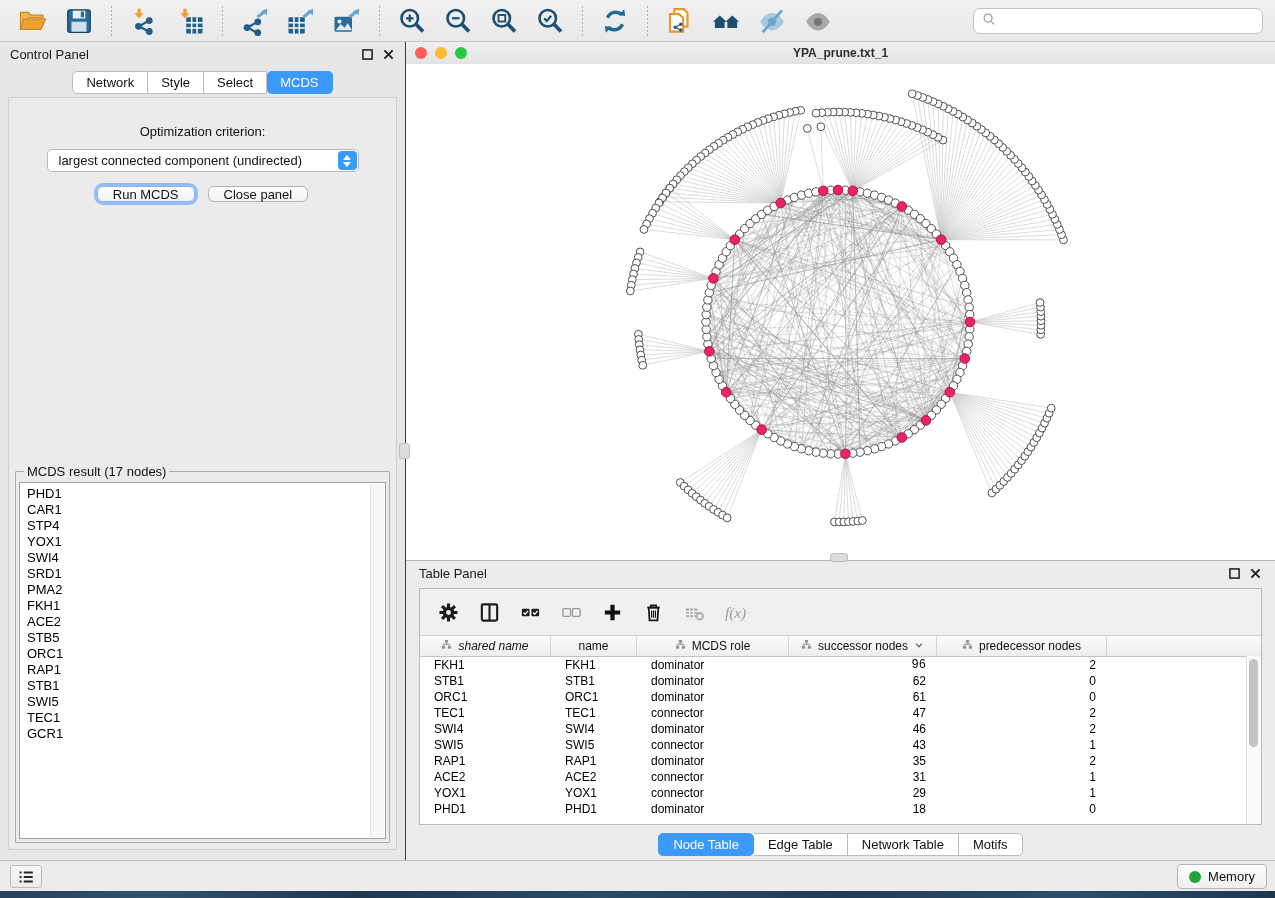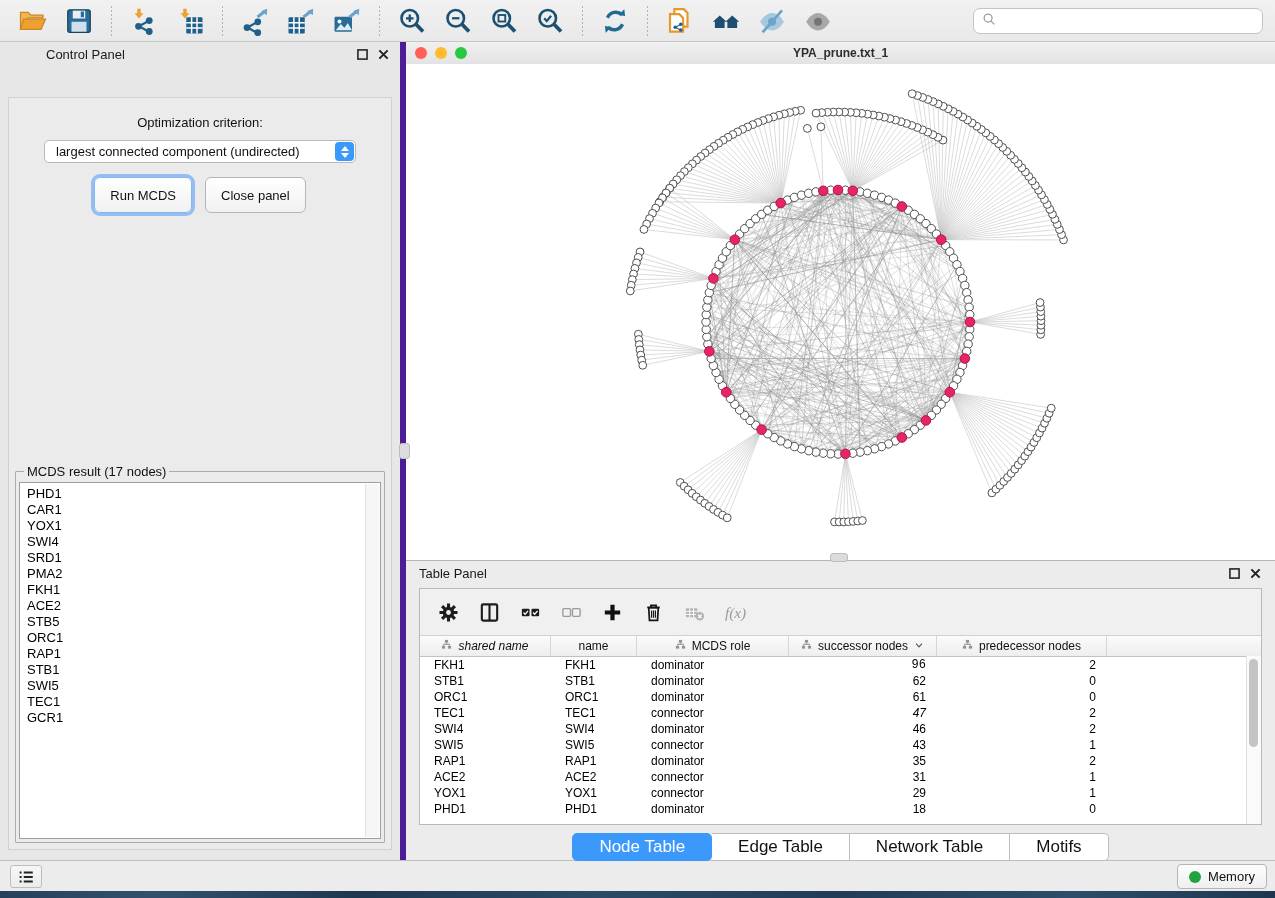--- a/index.html
+++ b/index.html
@@ -10,40 +10,40 @@
            background:linear-gradient(#f1f1f1,#e9e9e9);border-bottom:1px solid #c6c6c6;
            display:flex;align-items:center;padding:0 10px;}
   .tb-btn{background:none;border:none;padding:2px 4px;margin:0 4px;cursor:pointer;line-height:0;}
   .tb-sep{width:1px;height:30px;margin:0 9px;
           background-image:linear-gradient(#b3b3b3 55%,rgba(0,0,0,0) 55%);background-size:1px 4px;}
   .search-wrap{position:absolute;right:12px;top:8px;width:290px;height:26px;box-sizing:border-box;
                background:#fff;border:1px solid #c3c3c3;border-radius:7px;display:flex;align-items:center;padding:0 7px;}
   .search-input{border:none;outline:none;flex:1;font-size:13px;font-family:inherit;background:transparent;color:#333;}
   
   .control-panel{position:absolute;left:0;top:42px;width:406px;height:818px;box-sizing:border-box;
-                 background:#e7e7e7;border-right:6px solid #4c1d95;padding-left:36px;}
+                 background:#e7e7e7;border-right:1px solid #4c1d95;}
   .panel-title{height:24px;display:flex;align-items:center;padding:0 10px;font-size:13px;color:#1a1a1a;}
   .panel-title .sp{flex:1;}
   .win-btn{background:none;border:none;padding:1px;margin-left:8px;cursor:pointer;line-height:0;}
   .seg-tabs{display:flex;justify-content:center;margin-top:5px;position:relative;z-index:2;}
   .seg-tab{font-size:13px;padding:3px 13px;background:#fff;border:1px solid #bcbcbc;border-left:none;color:#111;cursor:pointer;}
   .seg-tab:first-child{border-left:1px solid #bcbcbc;border-radius:5px 0 0 5px;}
   .seg-tab:last-child{border-radius:0 5px 5px 0;}
   .seg-tab.selected{background:#3b99fc;border-color:#3b99fc;color:#fff;border-radius:5px;}
   .cp-body{position:absolute;left:8px;right:8px;top:55px;bottom:10px;background:#ebebeb;border:1px solid #d0d0d0;}
-  .opt-label{text-align:center;margin-top:17px;font-size:13px;color:#111;}
+  .opt-label{text-align:center;margin-top:26px;font-size:13px;color:#111;}
   .dropdown{position:relative;margin:10px auto 0;width:312px;height:23px;background:#fff;border:1px solid #b9b9b9;
             border-radius:5px;display:flex;align-items:center;box-sizing:border-box;cursor:pointer;}
   .dropdown .val{flex:1;font-size:13px;padding-left:11px;white-space:nowrap;color:#111;}
   .dd-stepper{width:19px;height:19px;margin-right:1px;border-radius:4px;background:#3b99fc;
               display:flex;flex-direction:column;align-items:center;justify-content:center;gap:2px;}
   .dd-up{width:0;height:0;border-left:4px solid transparent;border-right:4px solid transparent;border-bottom:5px solid #fff;}
   .dd-dn{width:0;height:0;border-left:4px solid transparent;border-right:4px solid transparent;border-top:5px solid #fff;}
   .btn-row{display:flex;justify-content:center;gap:13px;margin-top:14px;}
-  .mac-btn{font-size:13px;font-family:inherit;height:36px;padding:0 15px;background:linear-gradient(#fff,#f1f1f1);
+  .mac-btn{font-size:13px;font-family:inherit;height:16px;padding:0 15px;background:linear-gradient(#fff,#f1f1f1);
            border:1px solid #b5b5b5;border-radius:6px;color:#111;cursor:pointer;}
   .mac-btn.focused{box-shadow:0 0 0 3px rgba(77,151,255,.55);border-color:#85b7ef;}
   .mcds-fieldset{position:absolute;left:6px;right:6px;top:366px;bottom:6px;margin:0;padding:3px;
                  border:1px solid #ababab;border-radius:1px;}
   .mcds-fieldset legend{font-size:13px;color:#111;padding:0 3px;margin-left:5px;}
   .mcds-list{position:relative;width:100%;height:100%;background:#fff;border:1px solid #9e9e9e;box-sizing:border-box;
              font-size:13px;line-height:16px;padding:3px 0 0 7px;overflow:hidden;}
   .mcds-scroll{position:absolute;top:1px;bottom:1px;right:1px;width:13px;background:#f6f6f6;border-left:1px solid #e2e2e2;}
   
   .right-col{position:absolute;left:406px;top:42px;right:0;height:818px;}
@@ -60,21 +60,21 @@
   .tp-tool{background:none;border:none;padding:3px 8px;cursor:pointer;line-height:0;}
   .tbl-header{display:flex;height:21px;background:linear-gradient(#fbfbfb,#eeeeee);border-bottom:1px solid #c2c2c2;
               font-size:12px;color:#111;align-items:center;box-sizing:border-box;}
   .th{display:flex;align-items:center;justify-content:center;gap:6px;height:100%;border-right:1px solid #d6d6d6;box-sizing:border-box;}
   .tr{display:flex;height:16px;font-size:12px;color:#000;align-items:center;}
   .td{box-sizing:border-box;padding-left:14px;white-space:nowrap;overflow:hidden;}
   .td.num{text-align:right;padding-left:0;padding-right:11px;}
   .tbl-scroll{position:absolute;top:67px;bottom:0;right:0;width:14px;background:#fafafa;border-left:1px solid #e1e1e1;}
   .tbl-thumb{position:absolute;top:3px;left:2px;width:9px;height:88px;border-radius:5px;background:#c4c4c4;}
   .tp-tabs{position:absolute;left:0;right:0;top:272px;display:flex;justify-content:center;}
-  .tp-tabs .seg-tab{font-size:17px;padding:3px 26px;}
+  .tp-tabs .seg-tab{font-size:13px;padding:3px 14px;}
   
   .status-bar{position:absolute;left:0;top:860px;width:100%;height:31px;background:#ececec;border-top:1px solid #bfbfbf;box-sizing:border-box;}
   .list-btn{position:absolute;left:10px;top:4px;width:32px;height:23px;border:1px solid #bdbdbd;background:linear-gradient(#f7f7f7,#ececec);
             border-radius:3px;cursor:pointer;line-height:0;padding:2px 6px;}
   .memory-btn{position:absolute;right:8px;top:3px;height:25px;display:flex;align-items:center;gap:7px;
               border:1px solid #b5b5b5;border-radius:4px;background:linear-gradient(#fdfdfd,#efefef);
               padding:0 11px;font-size:13px;font-family:inherit;color:#111;cursor:pointer;}
   .memory-dot{width:12px;height:12px;border-radius:50%;}
   .desktop{position:absolute;left:0;top:891px;width:100%;height:7px;
            background:linear-gradient(90deg,#26405a,#33516d 12%,#1f3850 28%,#2c4a66 47%,#223c56 66%,#2e4d6a 84%,#1e374f);}
@@ -225,39 +225,46 @@
     <div class="panel-title">
       <span>Control Panel</span>
       <span class="sp"></span>
       <button class="win-btn"><svg width="11" height="11" viewBox="0 0 24 24">
             <rect x="2" y="2" width="20" height="20" fill="none" stroke="#222" stroke-width="3.4"></rect>
           </svg></button>
       <button class="win-btn"><svg width="11" height="11" viewBox="0 0 24 24">
             <path d="M3 3l18 18M21 3 3 21" stroke="#222" stroke-width="4.4"></path>
           </svg></button>
     </div>
+    <div class="seg-tabs" id="cp-tabs">
+        <div class="seg-tab">Network</div>
+        <div class="seg-tab">Style</div>
+        <div class="seg-tab">Select</div>
+        <div class="seg-tab selected">MCDS</div>
+      </div>
     <div class="cp-body">
       <div class="opt-label">Optimization criterion:</div>
       <div class="dropdown">
         <span class="val">largest connected component (undirected)</span>
         <span class="dd-stepper">
             <span class="dd-up"></span>
             <span class="dd-dn"></span>
           </span>
       </div>
       <div class="btn-row">
         <button class="mac-btn focused">Run MCDS</button>
         <button class="mac-btn">Close panel</button>
       </div>
       <fieldset class="mcds-fieldset">
         <legend>MCDS result (17 nodes)</legend>
         <div class="mcds-list" id="mcds-list">
           <div class="mcds-scroll"></div>
         <div>PHD1</div>
             <div>CAR1</div>
+            <div>STP4</div>
             <div>YOX1</div>
             <div>SWI4</div>
             <div>SRD1</div>
             <div>PMA2</div>
             <div>FKH1</div>
             <div>ACE2</div>
             <div>STB5</div>
             <div>ORC1</div>
             <div>RAP1</div>
             <div>STB1</div>
@@ -1291,21 +1298,21 @@
               <div class="td" style="width: 131px;">ORC1</div>
               <div class="td" style="width: 86px;">ORC1</div>
               <div class="td" style="width: 152px;">dominator</div>
               <div class="td num" style="width: 148px;">61</div>
               <div class="td num" style="width: 170px;">0</div>
             </div>
             <div class="tr">
               <div class="td" style="width: 131px;">TEC1</div>
               <div class="td" style="width: 86px;">TEC1</div>
               <div class="td" style="width: 152px;">connector</div>
-              <div class="td num" style="width: 148px; font-style: italic;">47</div>
+              <div class="td num" style="width: 148px;">47</div>
               <div class="td num" style="width: 170px;">2</div>
             </div>
             <div class="tr">
               <div class="td" style="width: 131px;">SWI4</div>
               <div class="td" style="width: 86px;">SWI4</div>
               <div class="td" style="width: 152px;">dominator</div>
               <div class="td num" style="width: 148px;">46</div>
               <div class="td num" style="width: 170px;">2</div>
             </div>
             <div class="tr">

